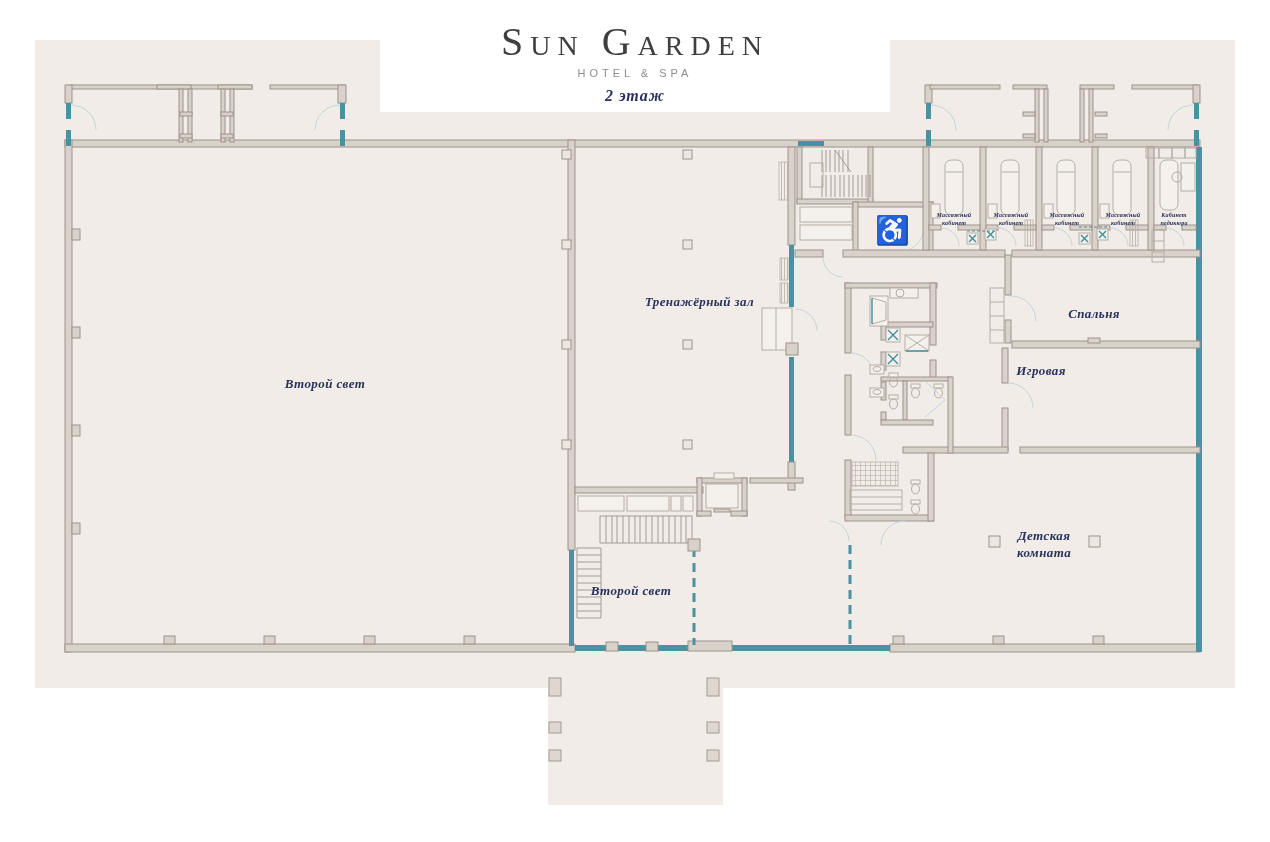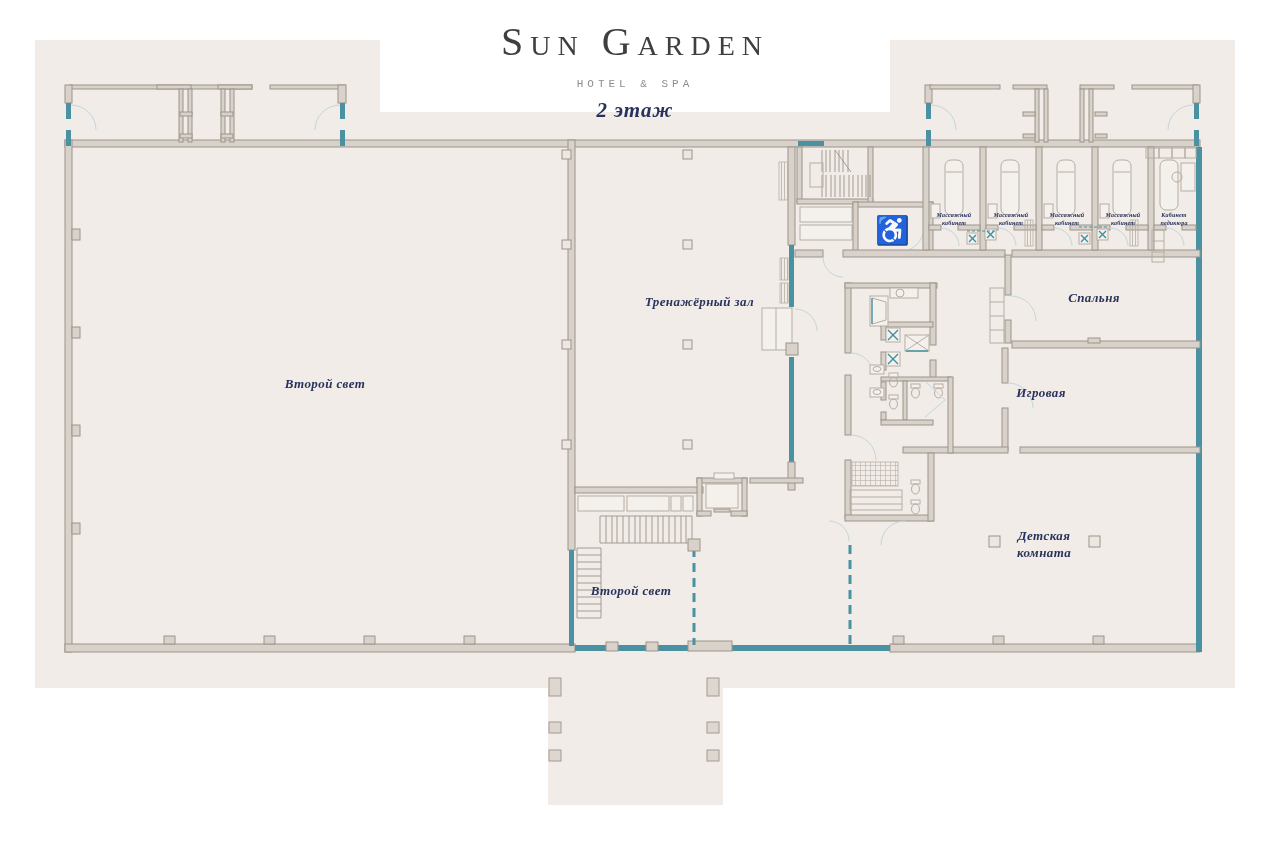--- a/index.html
+++ b/index.html
@@ -3,23 +3,23 @@
 <meta charset="utf-8">
 <style>
   html,body{margin:0;padding:0;background:#ffffff;}
   #stage{position:relative;width:1270px;height:842px;background:#ffffff;overflow:hidden;
          font-family:"Liberation Serif","DejaVu Serif",serif;}
   #plan-svg{position:absolute;left:0;top:0;}
   
   .title-block{position:absolute;left:385px;top:22px;width:500px;text-align:center;z-index:3;}
   .brand{font-family:"Liberation Serif","DejaVu Serif",serif;font-variant:small-caps;
          font-weight:400;font-size:40px;letter-spacing:7px;color:#3f3f3f;line-height:1.0;}
-  .tagline{font-family:Liberation Mono, monospace;font-size:11px;
-           letter-spacing:4px;color:#8f8d8a;margin-top:16px;}
-  .floor{font-size:21px;font-style:italic;font-weight:700;color:#28325c;margin-top:8px;letter-spacing:1px;}
+  .tagline{font-family:Liberation Sans, sans-serif;font-size:11px;
+           letter-spacing:4px;color:#8f8d8a;margin-top:5px;}
+  .floor{font-size:16px;font-style:italic;font-weight:700;color:#28325c;margin-top:8px;letter-spacing:1px;}
   
   .room-label{position:absolute;transform:translate(-50%,-50%);text-align:center;z-index:2;
               font-style:italic;font-weight:700;font-size:13px;line-height:1.3;
               color:#28325c;letter-spacing:.4px;}
   .room-label.small{font-size:6px;letter-spacing:.2px;line-height:1.35;}
   
   .w{fill:#d8d2cb;stroke:#9d948b;stroke-width:1;}
   .fx{fill:#f4f1ed;stroke:#b6ada4;stroke-width:1;}
   .fxl{stroke:#b6ada4;stroke-width:1;fill:none;}
   .teal{fill:#4a92a2;stroke:none;}
@@ -363,22 +363,22 @@
       <rect class="sq" x="707" y="678" width="12" height="18"></rect>
       <rect class="sq" x="549" y="722" width="12" height="11"></rect>
       <rect class="sq" x="707" y="722" width="12" height="11"></rect>
       <rect class="sq" x="549" y="750" width="12" height="11"></rect>
       <rect class="sq" x="707" y="750" width="12" height="11"></rect>
     </g>
   </svg>
 
   <div class="room-label" style="left:325px;top:384px;width:200px;">Второй свет</div>
   <div class="room-label" style="left:694px;top:302px;width:120px;text-align:right;">Тренажёрный зал</div>
-  <div class="room-label" style="left:1094px;top:298px;width:140px;">Спальня</div>
-  <div class="room-label" style="left:1041px;top:393px;width:140px;">Игровая</div>
+  <div class="room-label" style="left:1094px;top:314px;width:140px;">Спальня</div>
+  <div class="room-label" style="left:1041px;top:371px;width:140px;">Игровая</div>
   <div class="room-label" style="left:1044px;top:545px;width:100px;font-style:italic;">Детская комната</div>
   <div class="room-label" style="left:631px;top:591px;width:200px;">Второй свет</div>
   <div class="room-label small" style="left:954px;top:219px;width:46px;">Массажный кабинет</div>
   <div class="room-label small" style="left:1011px;top:219px;width:46px;">Массажный кабинет</div>
   <div class="room-label small" style="left:1067px;top:219px;width:46px;">Массажный кабинет</div>
   <div class="room-label small" style="left:1123px;top:219px;width:46px;">Массажный кабинет</div>
   <div class="room-label small" style="left:1174px;top:219px;width:44px;">Кабинет педикюра</div>
 
 </div>
 

